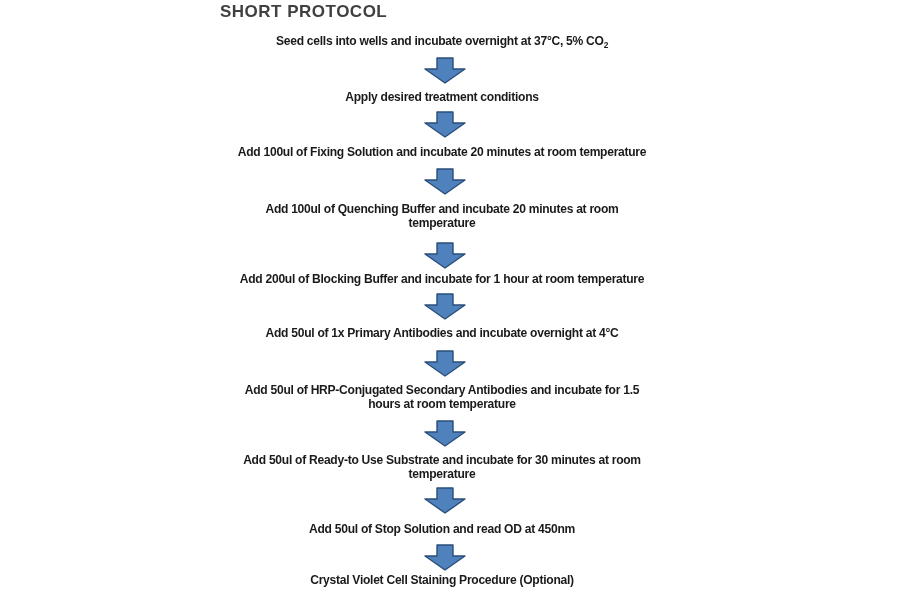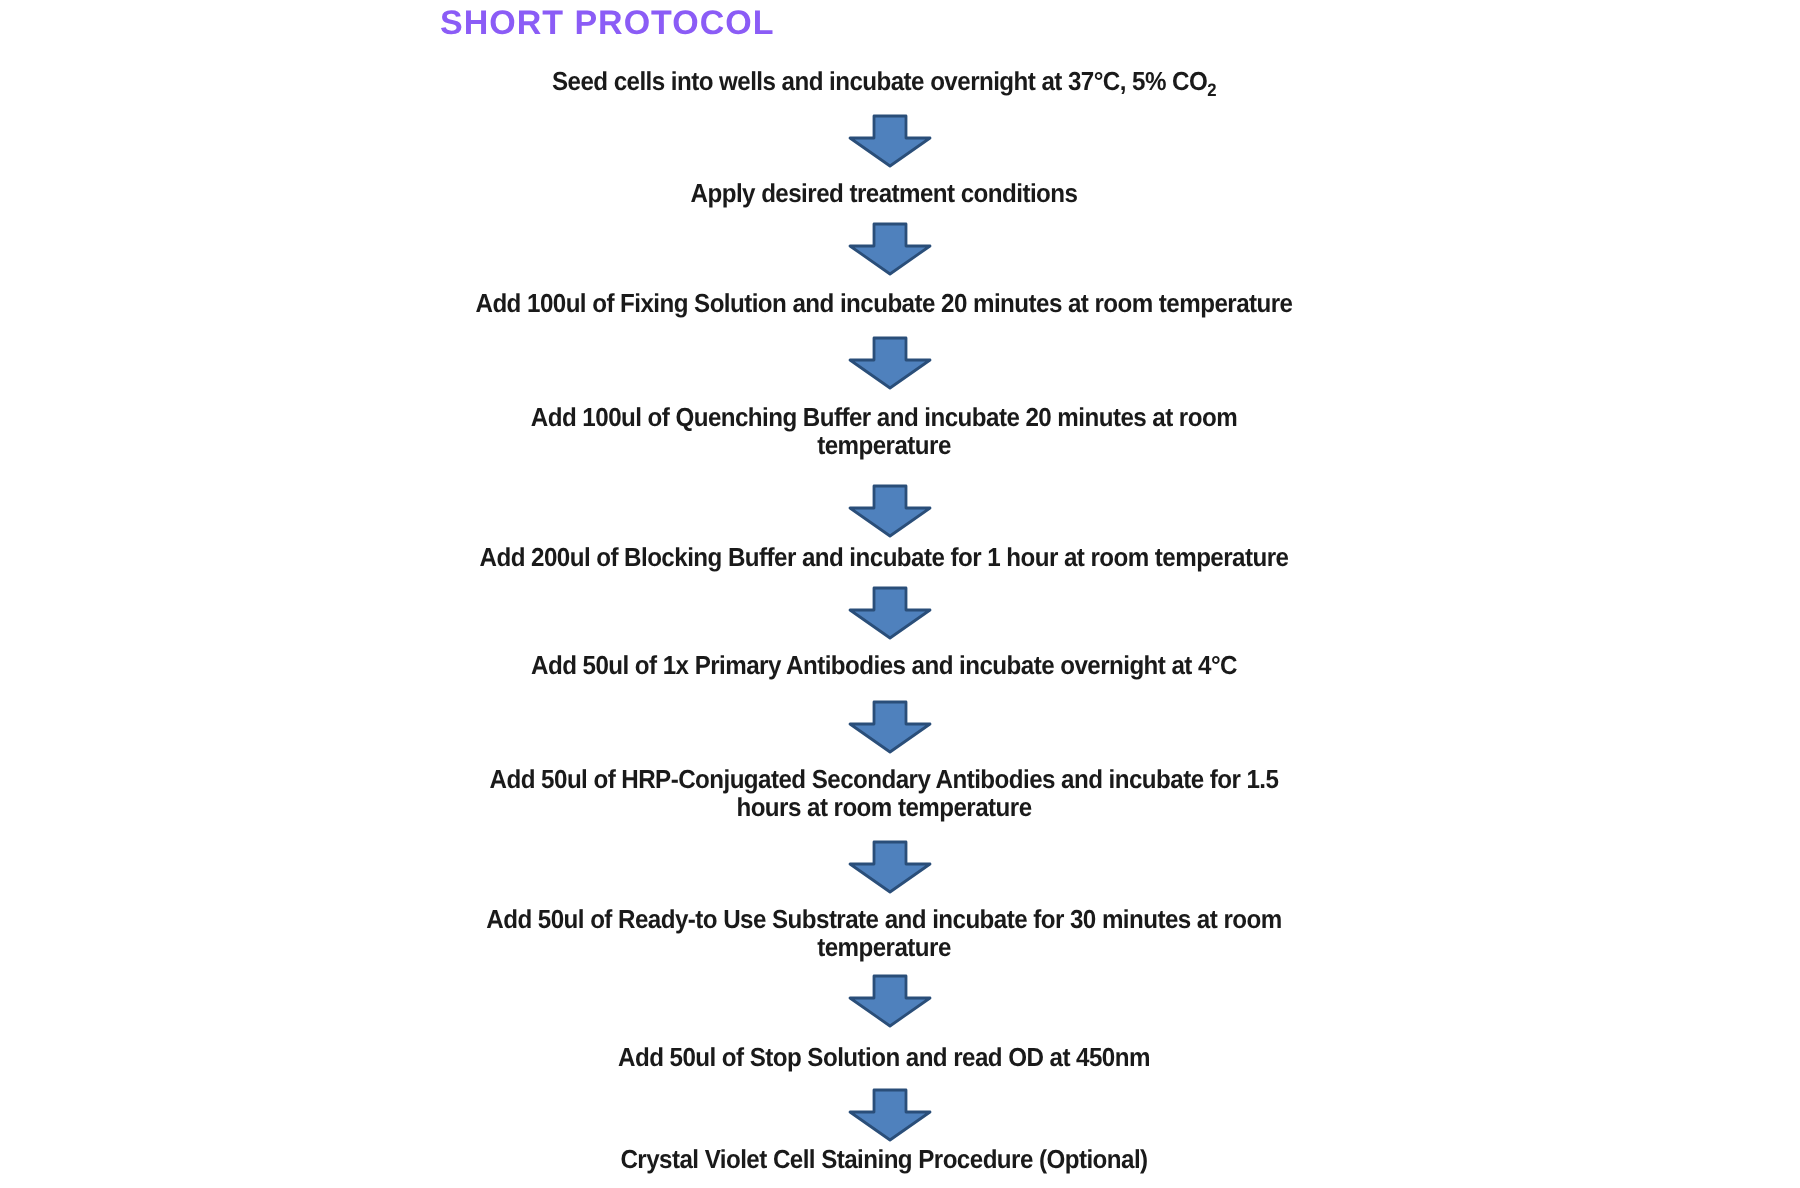--- a/index.html
+++ b/index.html
@@ -11,21 +11,21 @@
     background: #ffffff;
     overflow: hidden;
     font-family: "Liberation Sans", "DejaVu Sans", sans-serif;
   }
   .title {
     position: absolute;
     left: 220px;
     top: 2px;
     font-size: 17px;
     font-weight: bold;
-    color: #8b5cf6;
+    color: #404040;
     letter-spacing: 0.5px;
     white-space: nowrap;
   }
   .step {
     position: absolute;
     left: 0;
     width: 884px;
     text-align: center;
     font-size: 13px;
     font-weight: bold;

